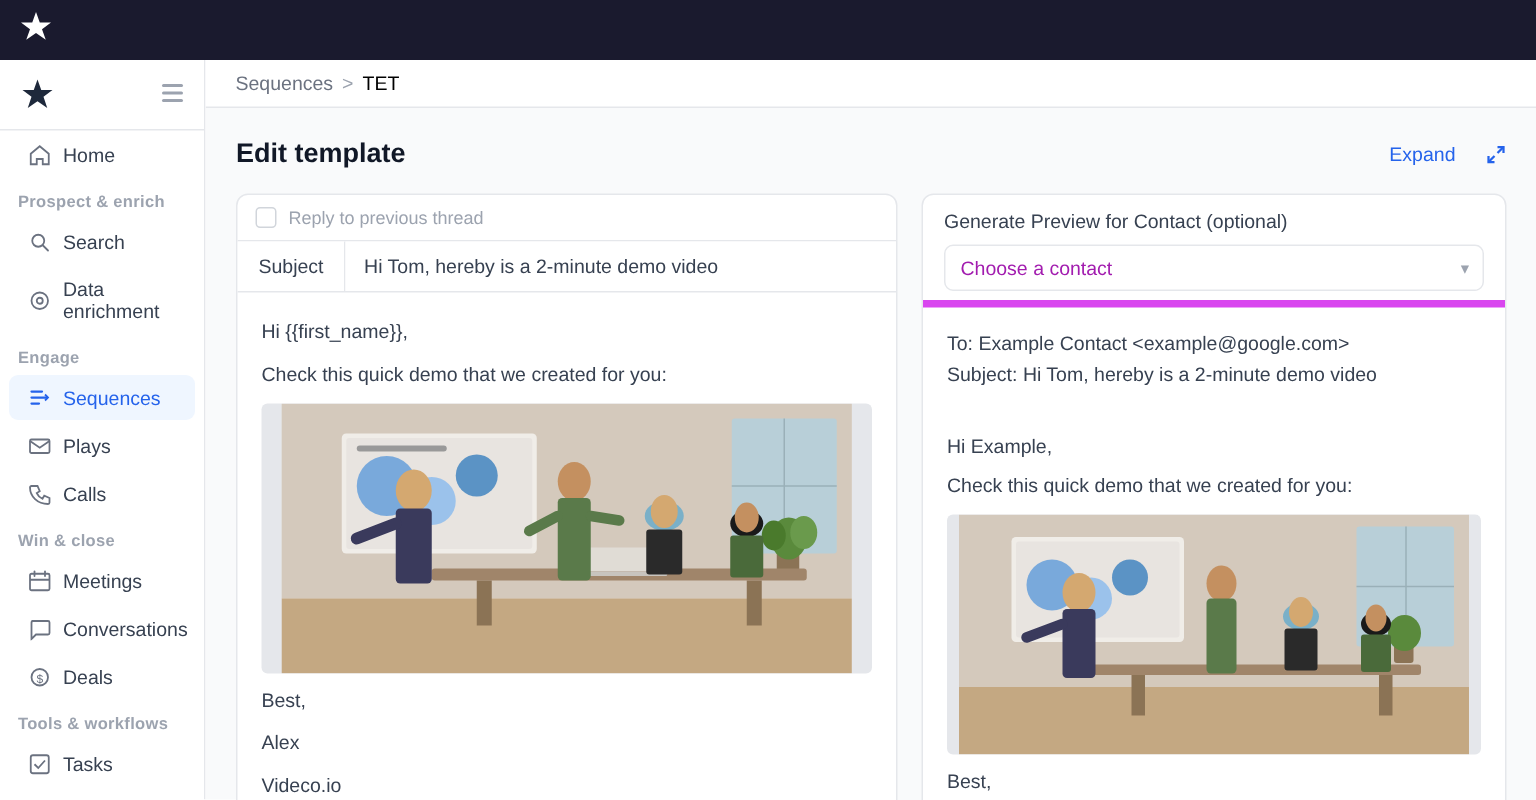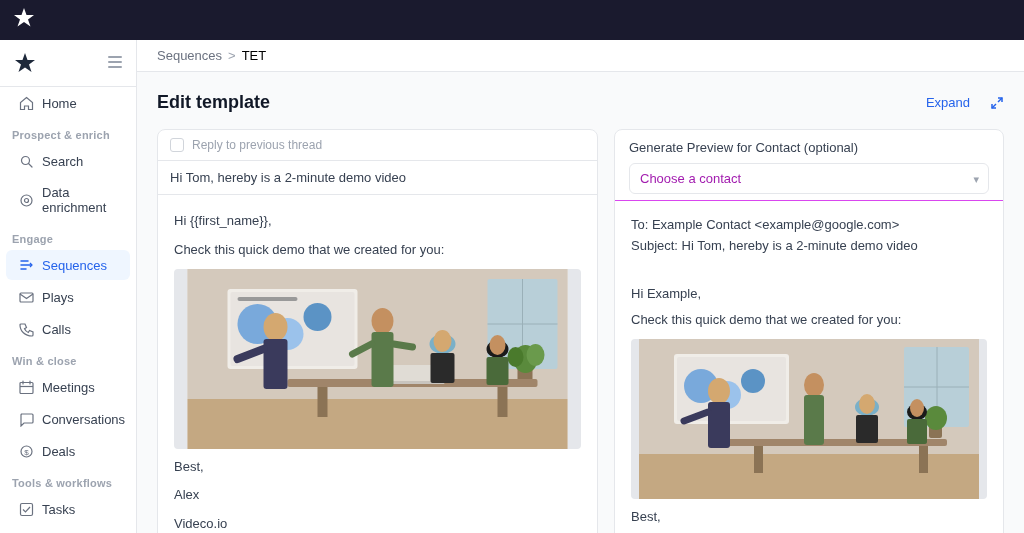--- a/index.html
+++ b/index.html
@@ -204,21 +204,21 @@
       flex-shrink: 0;
       border: 1px solid #e5e7eb;
       border-radius: 8px;
       background: #fff;
       overflow: hidden;
       display: flex;
       flex-direction: column;
     }
     .preview-header {
       padding: 10px 14px 6px;
-      border-bottom: 1px solid #d946ef;
+      border-bottom: 5px solid #d946ef;
     }
     .preview-header-title {
       font-size: 13px;
       color: #374151;
       font-weight: 500;
       margin-bottom: 8px;
     }
     .contact-select {
       width: 100%;
       border: 1px solid #e5e7eb;
@@ -435,20 +435,21 @@
       </div>
 
       <div class="template-editor-layout">
 
         <div class="editor-left">
           <div class="reply-thread-bar">
             <div class="reply-thread-checkbox"></div>
             <span class="reply-thread-label">Reply to previous thread</span>
           </div>
           <div class="subject-row">
+            <div class="subject-label">Subject</div>
             <input class="subject-input" type="text" value="Hi Tom, hereby is a 2-minute demo video" style="">
           </div>
           <div class="email-body">
             <p>Hi {{first_name}},</p>
             <p>Check this quick demo that we created for you:</p>
             <div class="email-image-placeholder">
               <svg class="room" viewBox="0 0 380 180" xmlns="http://www.w3.org/2000/svg">
 
                 <rect width="380" height="180" fill="#e8e0d8"></rect>
 

